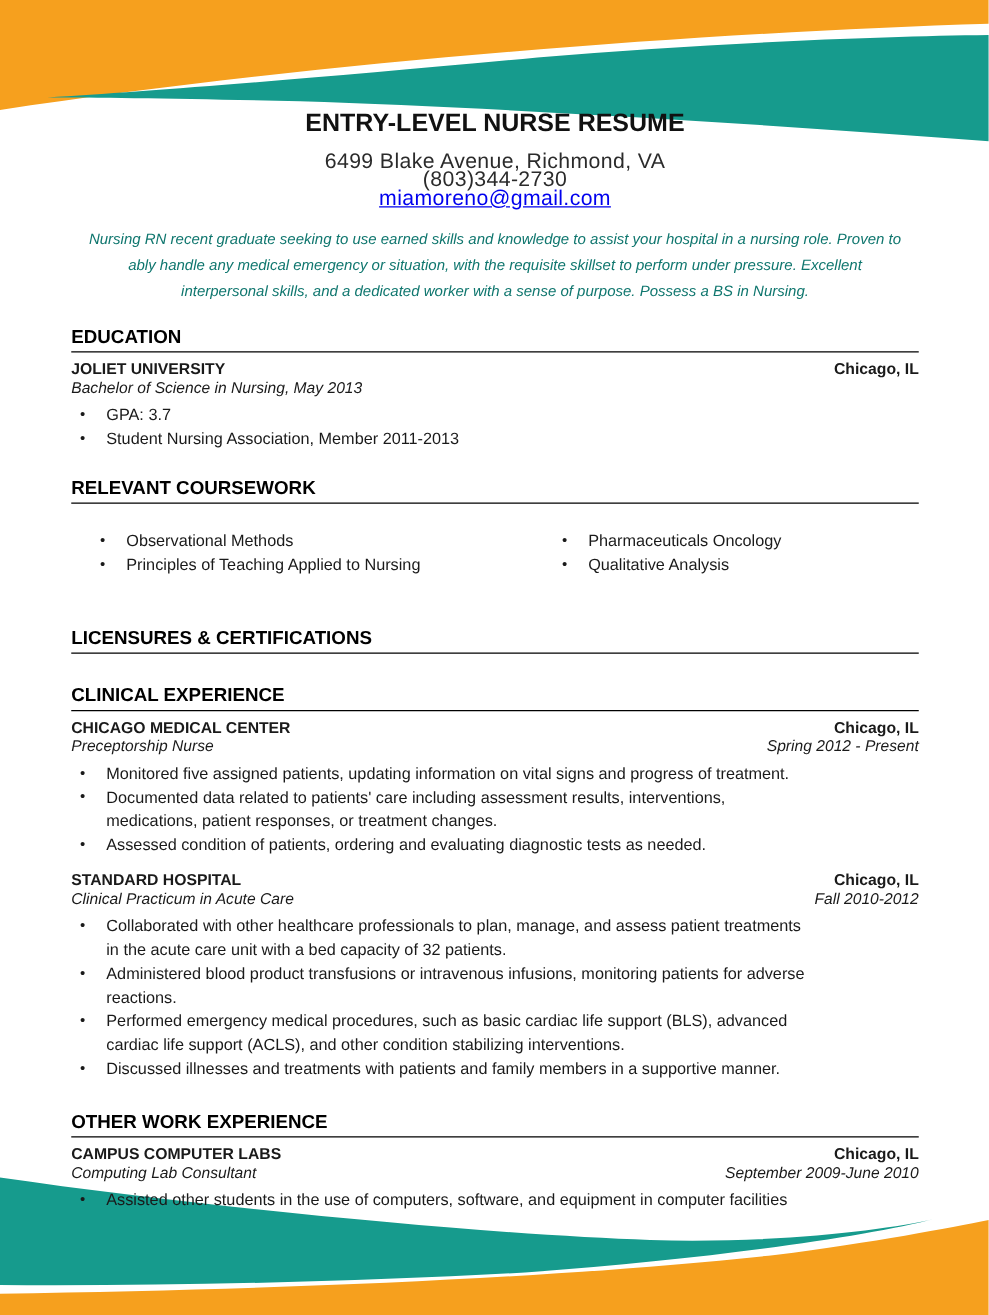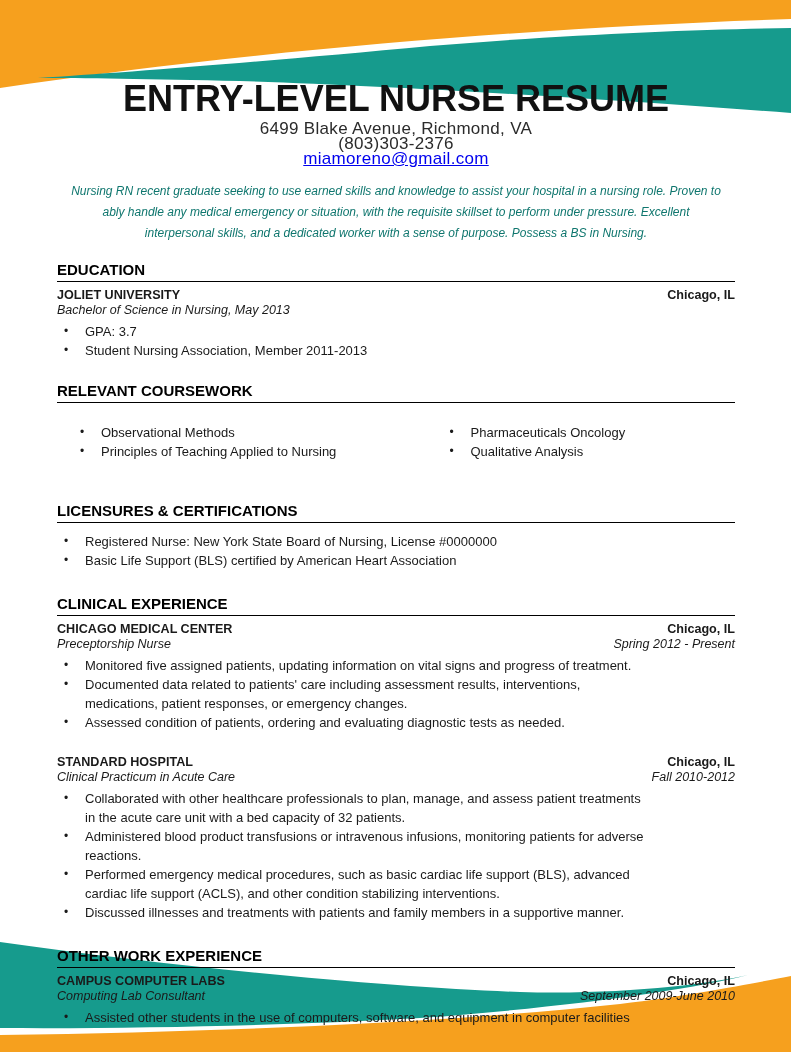--- a/index.html
+++ b/index.html
@@ -18,21 +18,21 @@
   .content{
     position:relative;
     z-index:2;
     padding:84px 56px 0 57px;
   }
 
   
   .title{
     margin:0;
     text-align:center;
-    font-size:36px;
+    font-size:20px;
     line-height:30px;
     font-weight:bold;
     color:#111;
   }
   .contact{margin-top:7px;text-align:center;font-size:17px;line-height:15px;color:#2b2b2b;letter-spacing:.3px;}
   .contact .line{display:block;}
   .email-link{color:#0000EE;text-decoration:underline;}
 
   .summary{
     margin:15px 10px 0 10px;
@@ -72,41 +72,41 @@
 
   .course-grid{
     margin-top:4px;
     display:grid;
     grid-template-columns:54.5% 45.5%;
     font-size:12.5px;line-height:19.5px;
   }
   .course-grid ul.bullets{margin:16px;}
 
   .job{margin-top:0;}
-  .job + .job{margin-top:23px;}
+  .job + .job{margin-top:12px;}
 </style>
 </head>
 <body>
 
 <svg class="deco deco-top" width="791" height="145" viewBox="0 0 791 145" aria-hidden="true">
   <path d="M0 0 L791 0 L791 19 C560 26 250 50 0 88 Z" fill="#F6A01E"></path>
   <path d="M38 78 C120 73 260 62 430 46 C560 35 700 29 791 28 L791 113 C620 100 400 86 240 81 C150 79 80 78 38 78 Z" fill="#169B8D"></path>
 </svg>
 
 <svg class="deco deco-bottom" width="791" height="122" viewBox="0 0 791 122" aria-hidden="true">
   <path d="M0 12 C180 38 400 58 520 62 C620 65 710 54 748 45 C690 60 560 78 420 88 C300 95 140 99 0 98 Z" fill="#169B8D"></path>
   <path d="M0 105 C250 101 450 92 620 74 C700 64 760 52 791 46 L791 122 L0 122 Z" fill="#F6A01E"></path>
 </svg>
 
 <div class="content">
 
   <h1 class="title">ENTRY-LEVEL NURSE RESUME</h1>
   <div class="contact">
     <span class="line">6499 Blake Avenue, Richmond, VA</span>
-    <span class="line">(803)303-2376</span>
+    <span class="line">(803)344-2730</span>
     <span class="line"><a href="#" class="email-link">miamoreno@gmail.com</a></span>
   </div>
 
   <p class="summary">Nursing RN recent graduate seeking to use earned skills and knowledge to assist your hospital in a nursing role. Proven to ably handle any medical emergency or situation, with the requisite skillset to perform under pressure.  Excellent interpersonal skills, and a dedicated worker with a sense of purpose. Possess a BS in Nursing.</p>
 
   <div class="section">
     <h2 class="section-heading">EDUCATION</h2>
     <div class="row org-row">
       <span>JOLIET UNIVERSITY</span>
       <span>Chicago, IL</span>
@@ -127,42 +127,38 @@
       </ul>
       <ul class="bullets">
         <li>Pharmaceuticals Oncology</li>
         <li>Qualitative Analysis</li>
       </ul>
     </div>
   </div>
 
   <div class="section gap-lg">
     <h2 class="section-heading">LICENSURES &amp; CERTIFICATIONS</h2>
-    <ul class="bullets" style="margin-top:9px;">
-      <li>Registered Nurse: New York State Board of Nursing, License #0000000</li>
-      <li>Basic Life Support (BLS) certified by American Heart Association</li>
-    </ul>
   </div>
 
   <div class="section gap-lg">
     <h2 class="section-heading">CLINICAL EXPERIENCE</h2>
 
     <div class="job">
       <div class="row org-row">
         <span>CHICAGO MEDICAL CENTER</span>
         <span>Chicago, IL</span>
       </div>
       <div class="row role-row">
         <span>Preceptorship Nurse</span>
         <span class="dates">Spring 2012 - Present</span>
       </div>
       <ul class="bullets">
         <li>Monitored five assigned patients, updating information on vital signs and progress of treatment.</li>
         <li>Documented data related to patients' care including assessment results, interventions,
-medications, patient responses, or emergency changes.</li>
+medications, patient responses, or treatment changes.</li>
         <li>Assessed condition of patients, ordering and evaluating diagnostic tests as needed.</li>
       </ul>
     </div>
 
     <div class="job">
       <div class="row org-row">
         <span>STANDARD HOSPITAL</span>
         <span>Chicago, IL</span>
       </div>
       <div class="row role-row">

